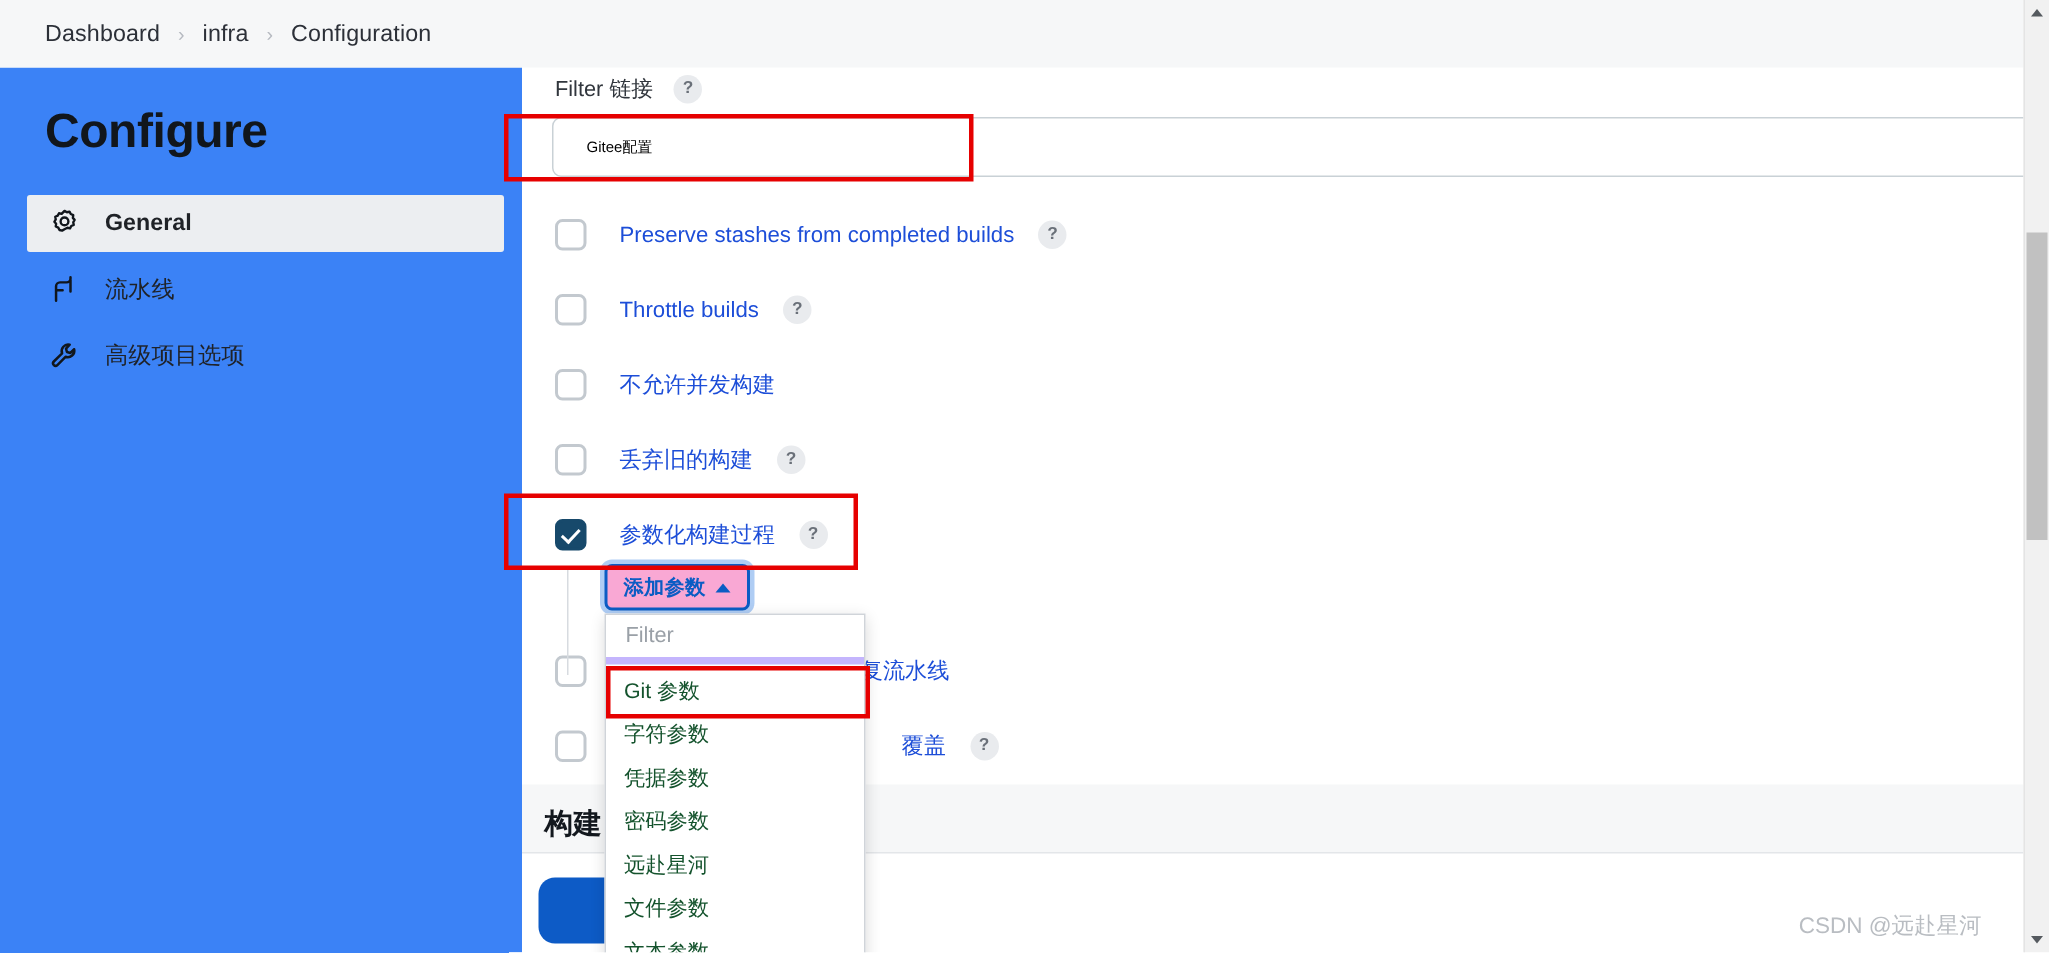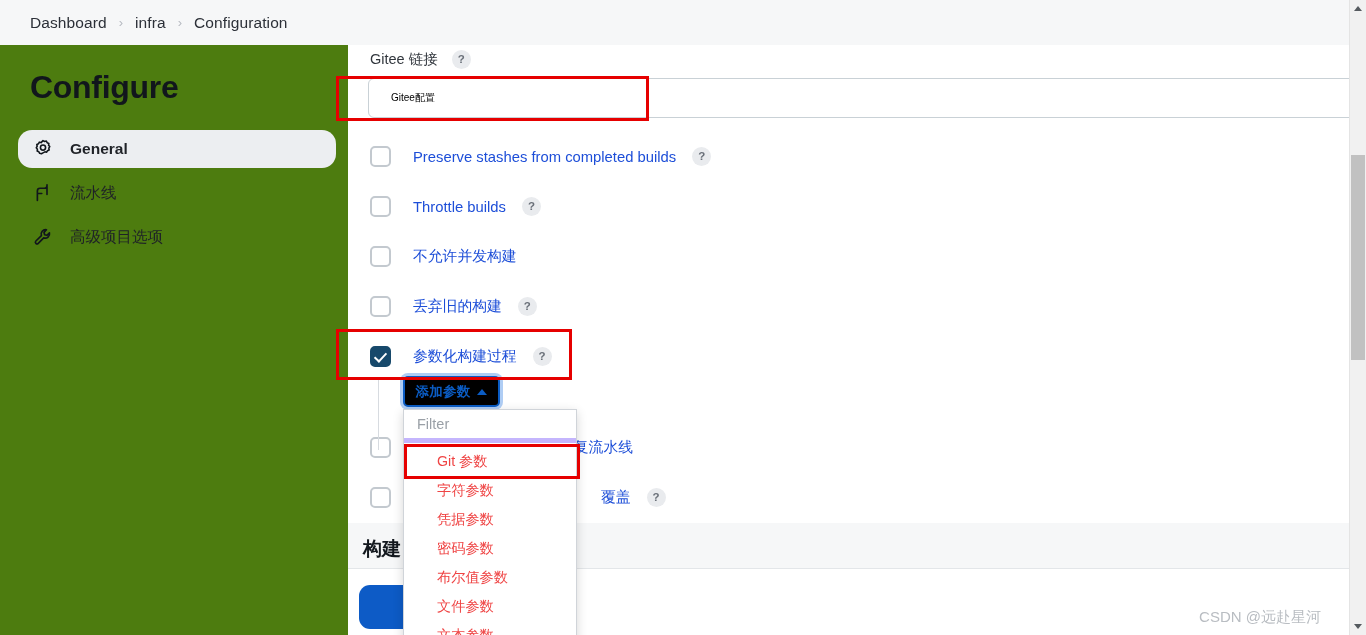--- a/index.html
+++ b/index.html
@@ -52,42 +52,42 @@
     margin: 0 12px;
     line-height: 1;
   }
 
   
   .sidebar {
     position: absolute;
     left: 0; top: 45px;
     width: 348px;
     height: 590px;
-    background: #4d7c0f;
+    background: #3b82f6;
     z-index: 30;
   }
   .page-title {
     margin: 0;
     padding: 24px 0 0 30px;
     font-size: 32px;
     font-weight: 700;
     letter-spacing: -0.3px;
     color: #11161c;
   }
   .nav {
     margin-top: 24px;
     padding: 0 12px 0 18px;
   }
   .nav-item {
     display: flex;
     align-items: center;
     gap: 16px;
     height: 38px;
     padding: 0 14px;
-    border-radius: 14px;
+    border-radius: 2px;
     margin-bottom: 6px;
     cursor: pointer;
     color: #1f2227;
   }
   .nav-item.active {
     background: #eceef1;
     font-weight: 700;
   }
   .nav-item .ico {
     width: 22px; height: 22px;
@@ -215,21 +215,21 @@
     background: #d7dbe0;
   }
   .add-param-btn {
     position: absolute;
     left: 403px;
     top: 376px;
     width: 97px;
     height: 31px;
     border: 2px solid #0b5cc4;
     border-radius: 5px;
-    background: #000000;
+    background: #f9a8d4;
     box-shadow: 0 0 0 3px rgba(77,144,230,.45);
     display: flex;
     align-items: center;
     justify-content: center;
     gap: 7px;
     cursor: pointer;
     box-sizing: border-box;
     z-index: 22;
   }
   .add-param-btn .txt {
@@ -272,23 +272,23 @@
   }
   .dd-filter::placeholder { color: #9aa0a7; }
   .dd-list {
     list-style: none;
     margin: 0;
     padding: 4px 0 0 0;
     max-height: 212px;
     overflow: hidden;
   }
   .dd-item {
-    padding: 4px 0 5px 33px;
+    padding: 4px 0 5px 12px;
     font-size: 14.2px;
-    color: #ef4444;
+    color: #14532d;
     cursor: pointer;
     white-space: nowrap;
     line-height: 20px;
   }
 
   
   .section-head {
     position: absolute;
     left: 363px;
     top: 536px;
@@ -397,21 +397,21 @@
 <div id="page">
 
   <div class="form-area">
 
     <div class="ghost-row">
       <span class="cb"></span>
       <span class="cb-label">GitHub 项目</span>
     </div>
 
     <div class="field-label-row">
-      <span class="field-label">Gitee 链接</span>
+      <span class="field-label">Filter 链接</span>
       <span class="help-btn">?</span>
     </div>
 
     <div class="select-wrap">
       <span class="select-value">Gitee配置</span>
 
     </div>
 
     <div class="cb-row" style="top:146px">
       <span class="cb"></span>
@@ -467,21 +467,21 @@
     <span class="caret-up"></span>
   </div>
 
   <div class="dropdown">
     <input class="dd-filter" type="text" placeholder="Filter" style="">
     <ul class="dd-list">
       <li class="dd-item">Git 参数</li>
       <li class="dd-item">字符参数</li>
       <li class="dd-item">凭据参数</li>
       <li class="dd-item">密码参数</li>
-      <li class="dd-item">布尔值参数</li>
+      <li class="dd-item">远赴星河</li>
       <li class="dd-item">文件参数</li>
       <li class="dd-item">文本参数</li>
 
     </ul>
   </div>
 
   <div class="sidebar">
     <h1 class="page-title">Configure</h1>
 
     <nav class="nav">

